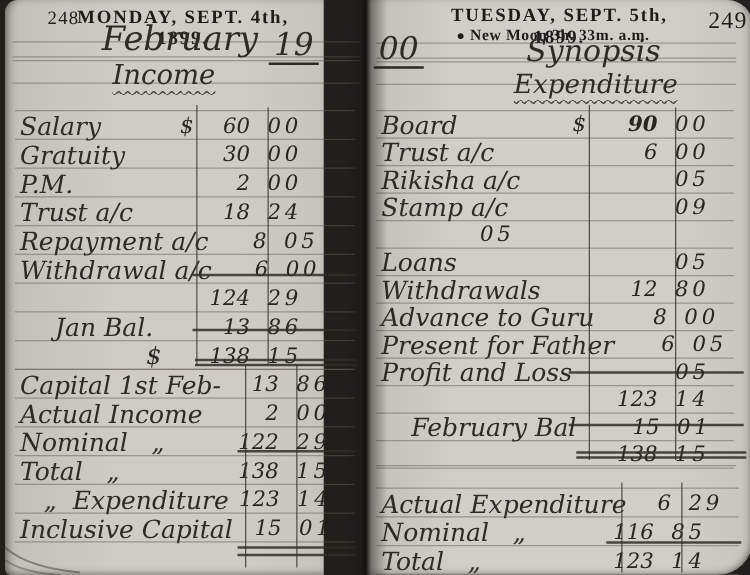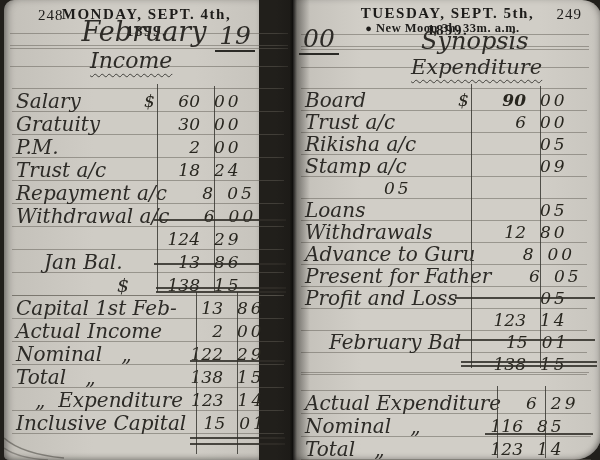--- a/index.html
+++ b/index.html
@@ -11,21 +11,21 @@
      box-shadow:inset 5px 0 8px -3px rgba(30,28,25,.55), inset 0 -4px 6px -3px rgba(30,28,25,.35);}
   .page-right{left:293px;width:309px;border-radius:0 20px 28px 0;
      background:linear-gradient(to right,#c2bfb8 0%,#d1cec7 22%,#d1cec7 80%,#c8c5be 100%);
      box-shadow:inset -4px 0 7px -3px rgba(30,28,25,.5), inset 0 -4px 6px -3px rgba(30,28,25,.3);}
   .gutter{position:absolute;left:276px;top:0;width:34px;height:460px;pointer-events:none;z-index:5;
      background:linear-gradient(to right,rgba(25,23,20,0) 0%,rgba(25,23,20,.45) 40%,
        rgba(12,11,10,.9) 50%,rgba(25,23,20,.45) 62%,rgba(25,23,20,0) 100%);}
   .print{position:absolute;font-family:"Liberation Serif",serif;color:#1d1c1a;}
   .hw{position:absolute;font-family:"DejaVu Serif",serif;font-style:italic;color:#2d2b27;}
   .pgnum-l{top:7px;left:34px;font-size:15px;letter-spacing:1px;}
-  .pgnum-r{top:6px;right:20px;font-size:15px;letter-spacing:1px;}
+  .pgnum-r{top:6px;right:4px;font-size:19px;letter-spacing:1px;}
   .datehdr{top:6px;text-align:center;font-size:15px;font-weight:700;letter-spacing:1.5px;}
   .datehdr-l{left:50px;right:20px;}
   .datehdr-r{top:5px;left:50px;right:50px;}
   .moonline{top:21px;left:0;right:10px;text-align:center;font-size:12.5px;font-weight:700;letter-spacing:.5px;}
   .month{left:40px;top:16px;width:200px;text-align:center;font-size:27px;}
   .yearfrag{font-size:25px;padding:0 4px 0;border-bottom:2px solid #2b2a26;}
   .year-l{top:21px;right:4px;}
   .year-r{top:24px;left:6px;}
   .wavy{text-decoration:underline;text-decoration-style:wavy;text-decoration-thickness:1px;
         text-decoration-color:rgba(45,43,39,.85);text-underline-offset:5px;}

